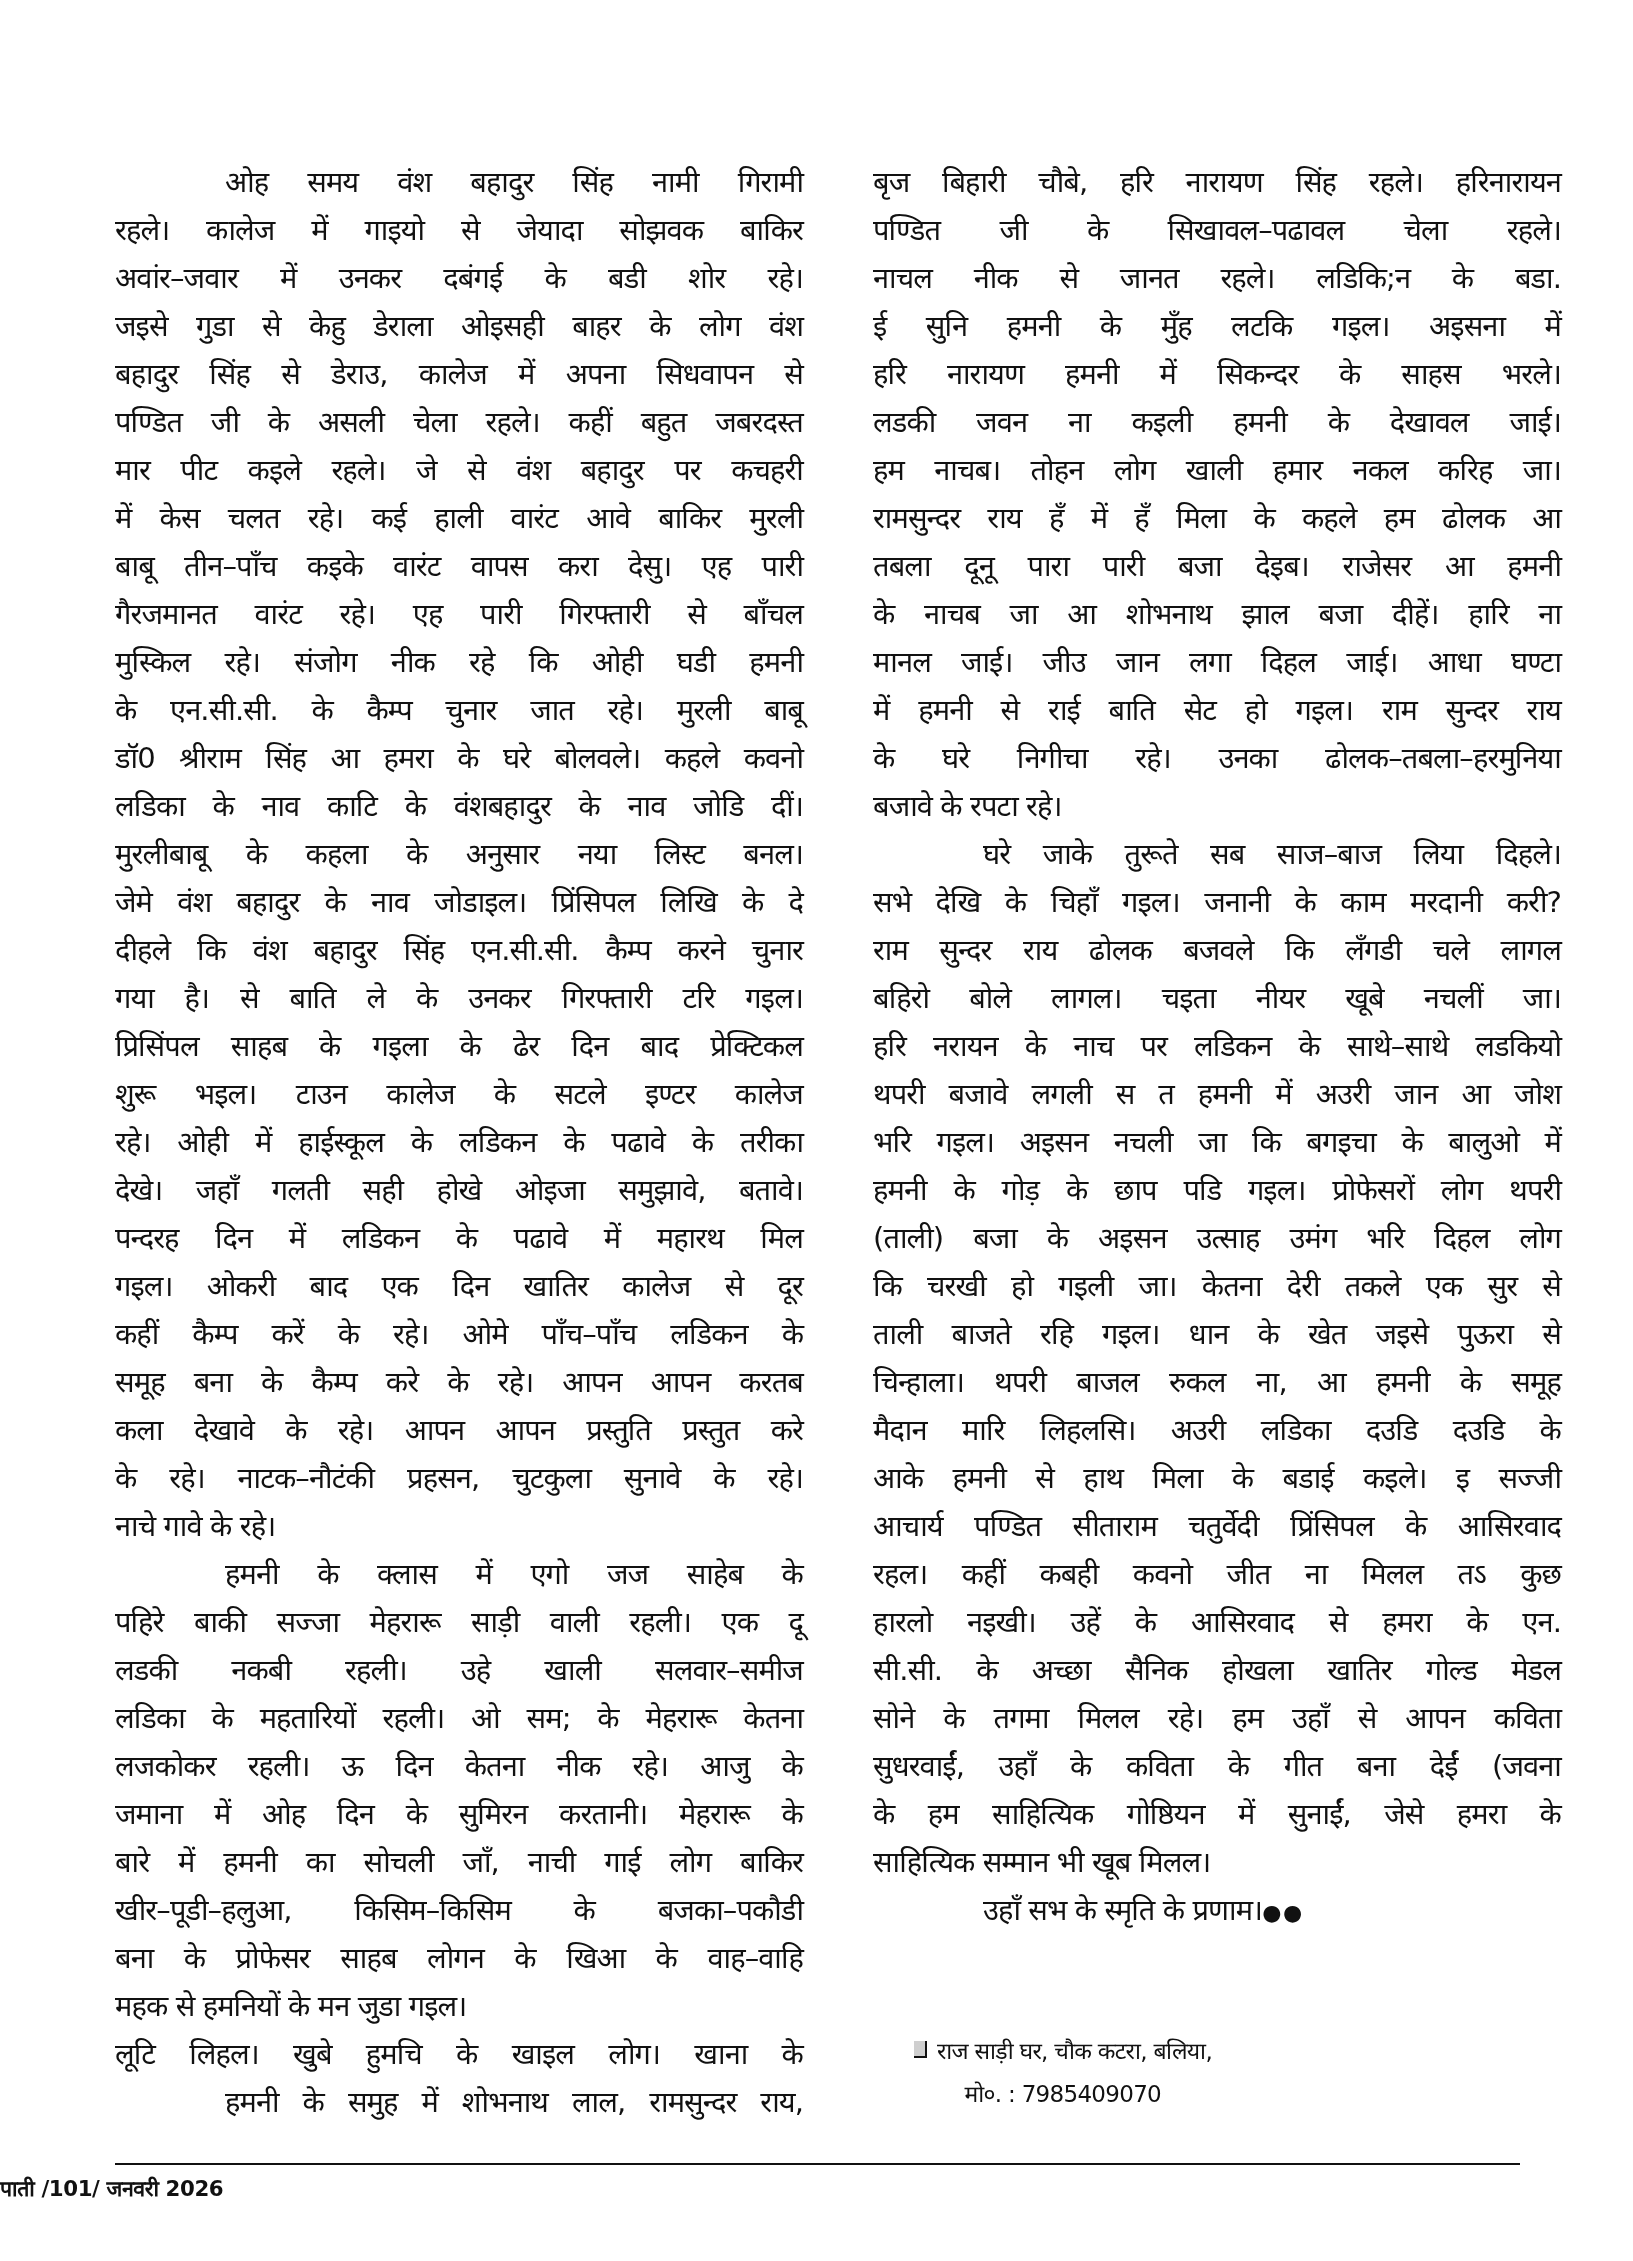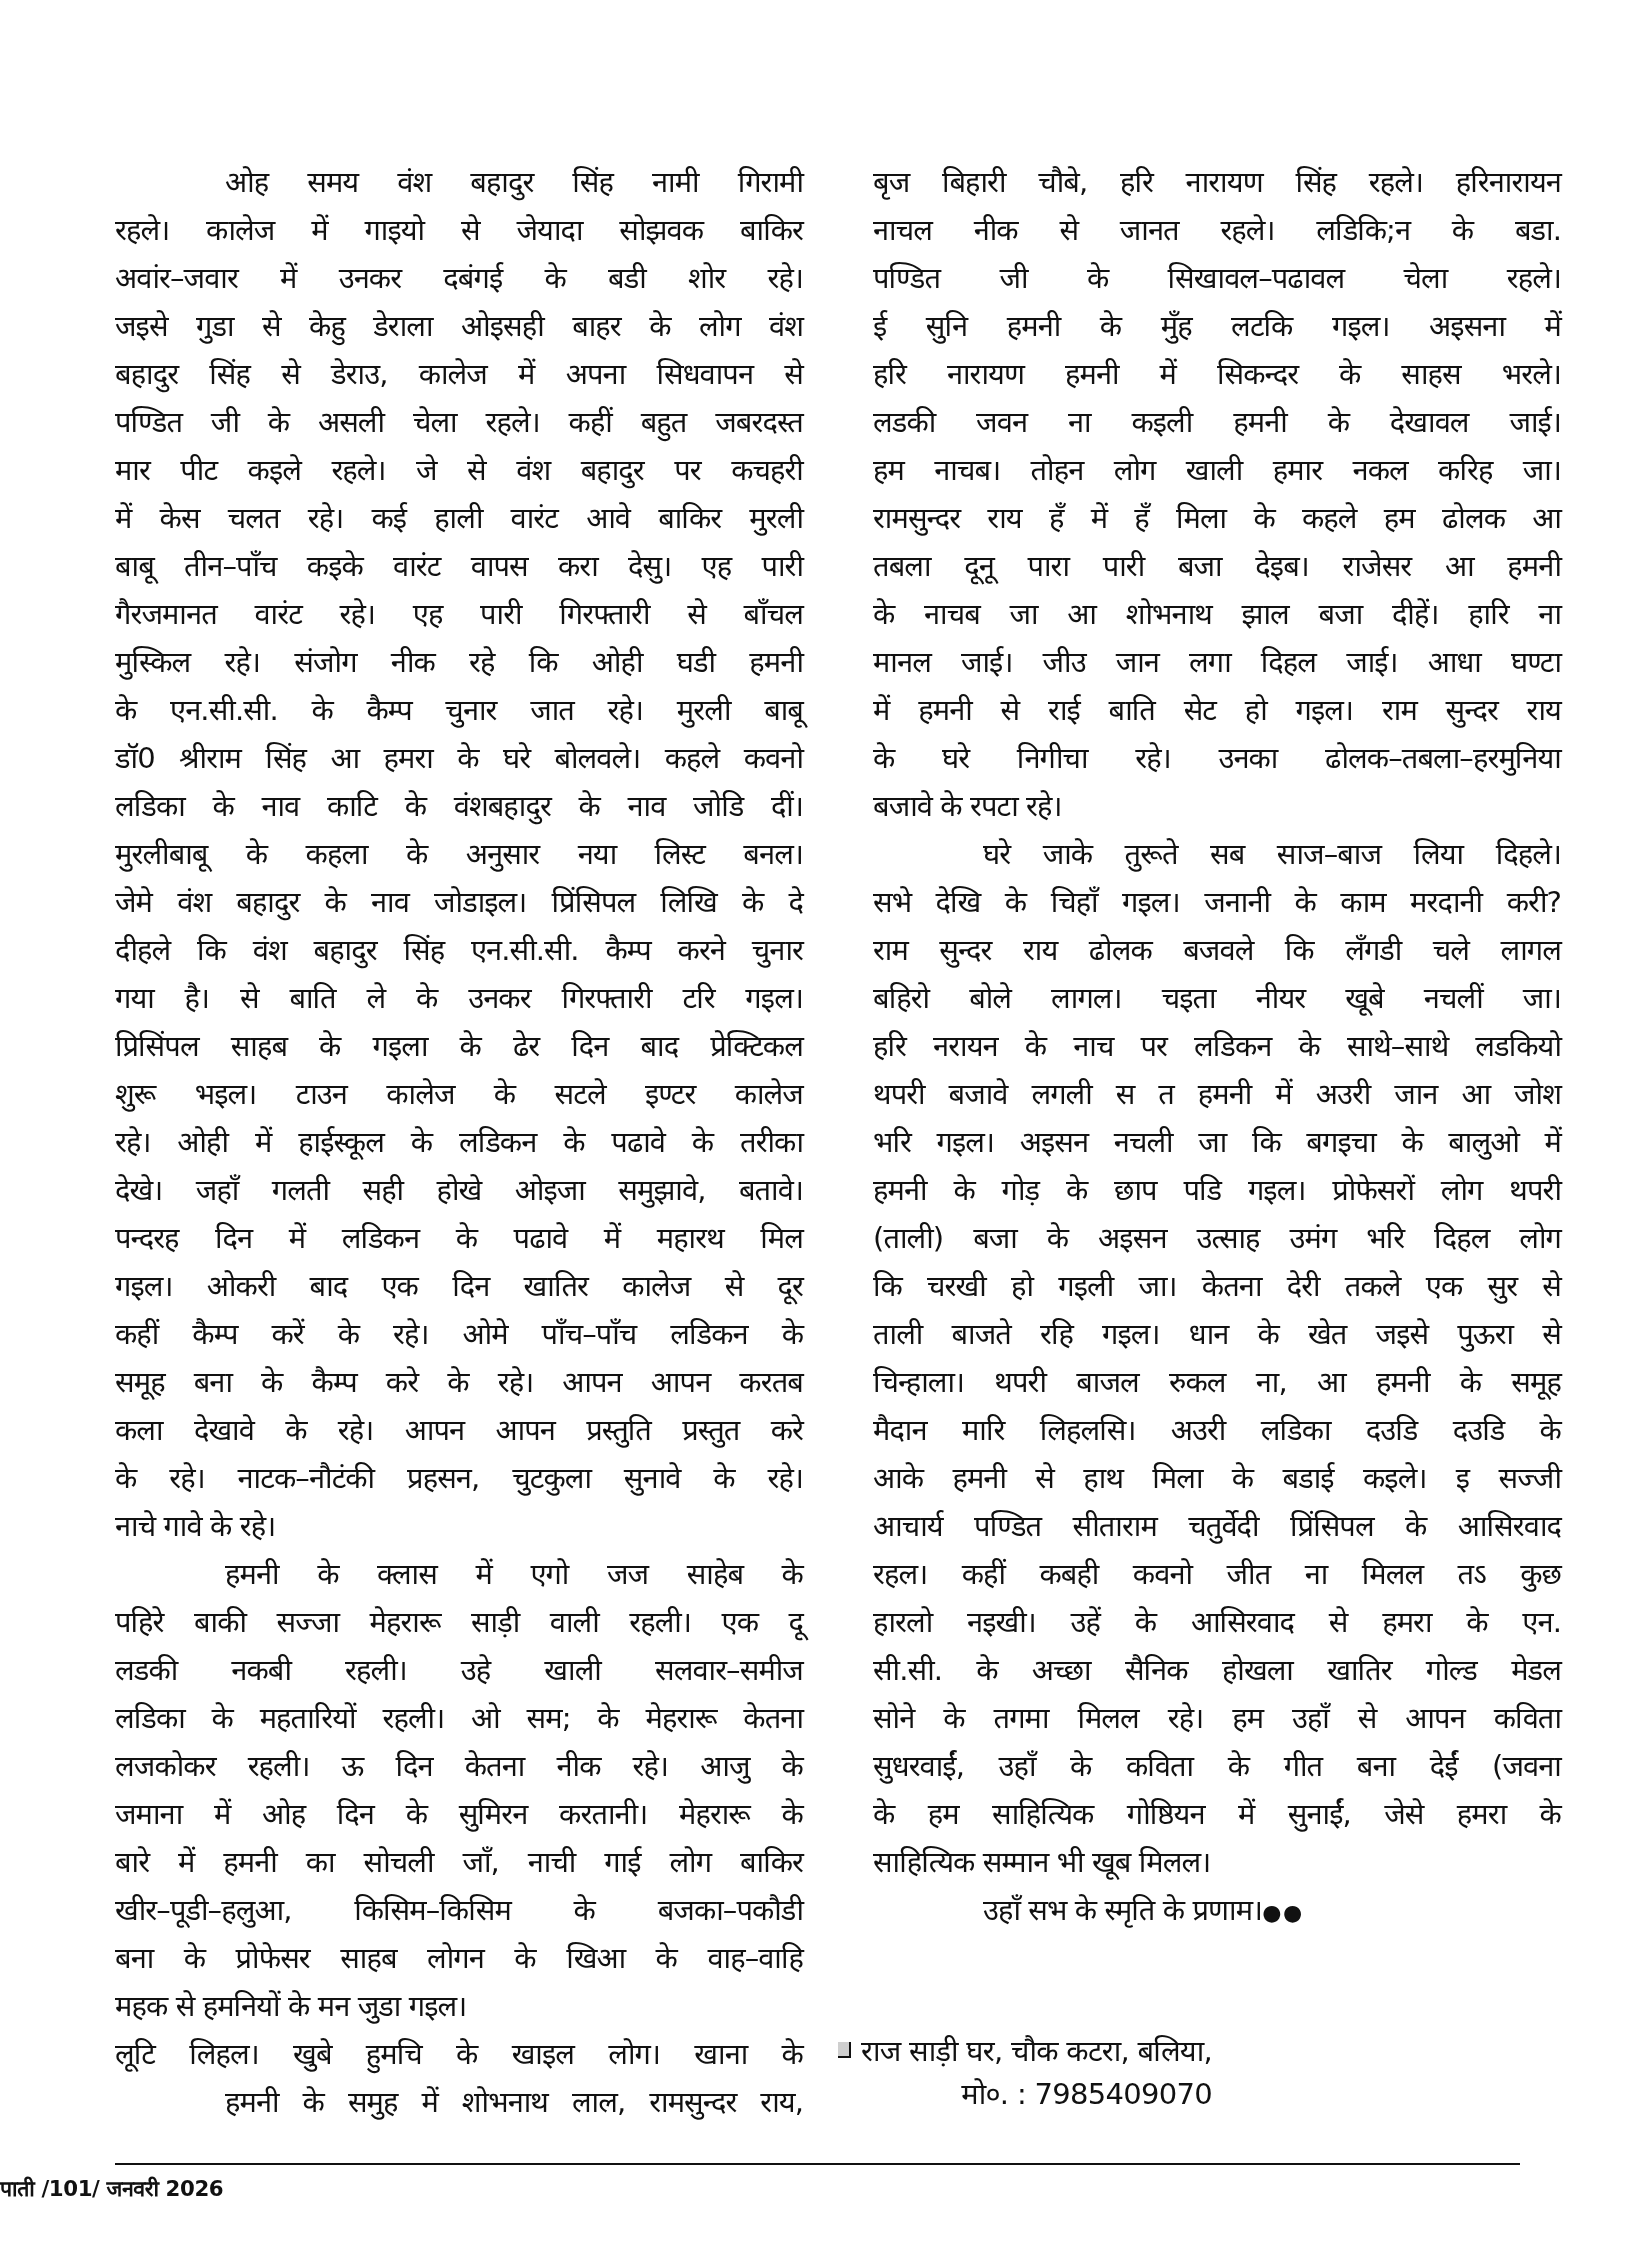--- a/index.html
+++ b/index.html
@@ -52,22 +52,22 @@
     }
     .bullets {
       font-size: 22px;
       letter-spacing: 1.5px;
     }
 
     .address {
       position: absolute;
       right: 115px;
       top: 2030px;
-      text-align: right;
-      font-size: 29px;
+      text-align: center;
+      font-size: 23px;
       line-height: 43px;
       letter-spacing: -0.7px;
     }
     .address .row { display: block; white-space: nowrap; }
     .box-icon {
       display: inline-block;
       width: 11px;
       height: 14.7px;
       background: #cfcfcf;
       border-right: 2.2px solid #111;
@@ -139,22 +139,22 @@
       <div class="line"><span>जमाना में ओह दिन के सुमिरन करतानी। मेहरारू के</span></div>
       <div class="line"><span>बारे में हमनी का सोचली जाँ, नाची गाई लोग बाकिर</span></div>
       <div class="line"><span>खीर–पूडी–हलुआ, किसिम–किसिम के बजका–पकौडी</span></div>
       <div class="line"><span>बना के प्रोफेसर साहब लोगन के खिआ के वाह–वाहि</span></div>
       <div class="line last"><span>महक से हमनियों के मन जुडा गइल।</span></div>
       <div class="line"><span>लूटि लिहल। खुबे हुमचि के खाइल लोग। खाना के</span></div>
       <div class="line indent"><span>हमनी के समुह में शोभनाथ लाल, रामसुन्दर राय,</span></div>
     </div>
   <div class="column col-right" id="col-right">
       <div class="line"><span>बृज बिहारी चौबे, हरि नारायण सिंह रहले। हरिनारायन</span></div>
+      <div class="line"><span>पण्डित जी के सिखावल–पढावल चेला रहले।</span></div>
       <div class="line"><span>नाचल नीक से जानत रहले। लडिकि;न के बडा.</span></div>
-      <div class="line"><span>पण्डित जी के सिखावल–पढावल चेला रहले।</span></div>
       <div class="line"><span>ई सुनि हमनी के मुँह लटकि गइल। अइसना में</span></div>
       <div class="line"><span>हरि नारायण हमनी में सिकन्दर के साहस भरले।</span></div>
       <div class="line"><span>लडकी जवन ना कइली हमनी के देखावल जाई।</span></div>
       <div class="line"><span>हम नाचब। तोहन लोग खाली हमार नकल करिह जा।</span></div>
       <div class="line"><span>रामसुन्दर राय हँ में हँ मिला के कहले हम ढोलक आ</span></div>
       <div class="line"><span>तबला दूनू पारा पारी बजा देइब। राजेसर आ हमनी</span></div>
       <div class="line"><span>के नाचब जा आ शोभनाथ झाल बजा दीहें। हारि ना</span></div>
       <div class="line"><span>मानल जाई। जीउ जान लगा दिहल जाई। आधा घण्टा</span></div>
       <div class="line"><span>में हमनी से राई बाति सेट हो गइल। राम सुन्दर राय</span></div>
       <div class="line"><span>के घरे निगीचा रहे। उनका ढोलक–तबला–हरमुनिया</span></div>

